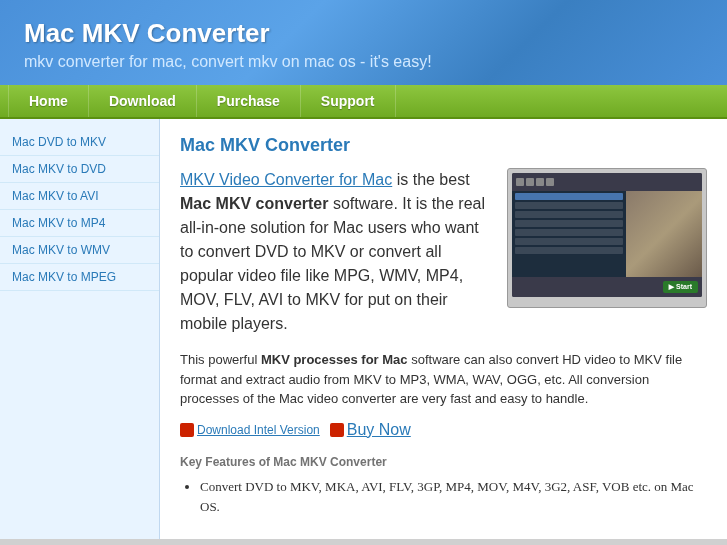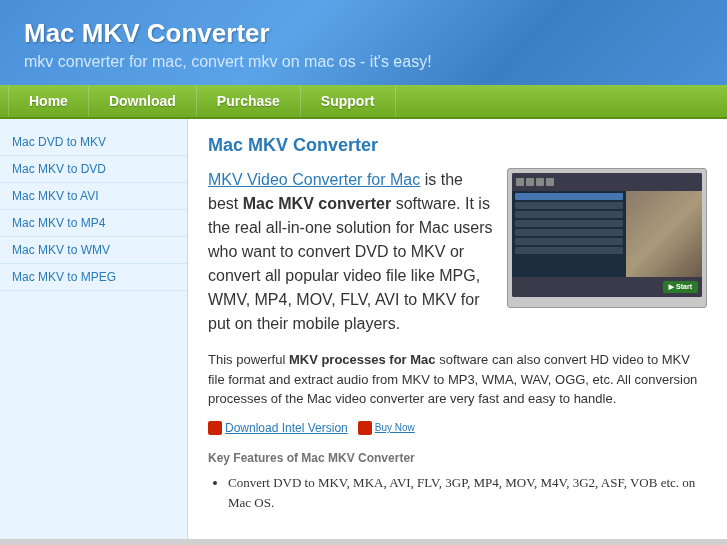--- a/index.html
+++ b/index.html
@@ -43,21 +43,21 @@
 
     
     #main {
       display: flex;
       background: #f0f0f0;
       min-height: 420px;
     }
 
     
     #sidebar {
-      width: 188px;
+      width: 160px;
       background: #e8f4ff;
       border-right: 1px solid #c0d8f0;
       padding: 10px 0;
       flex-shrink: 0;
     }
     .sidebar-link {
       display: block;
       padding: 6px 12px;
       color: #2a7ab8;
       font-size: 12px;
@@ -185,21 +185,21 @@
     .dl-icon {
       display: inline-block;
       width: 14px;
       height: 14px;
       background: #cc2200;
       border-radius: 2px;
       flex-shrink: 0;
     }
     .buy-link {
       color: #2a7ab8;
-      font-size: 10px;
+      font-size: 16px;
       text-decoration: underline;
       cursor: pointer;
       display: flex;
       align-items: center;
       gap: 3px;
     }
     .cart-icon {
       display: inline-block;
       width: 14px;
       height: 14px;

